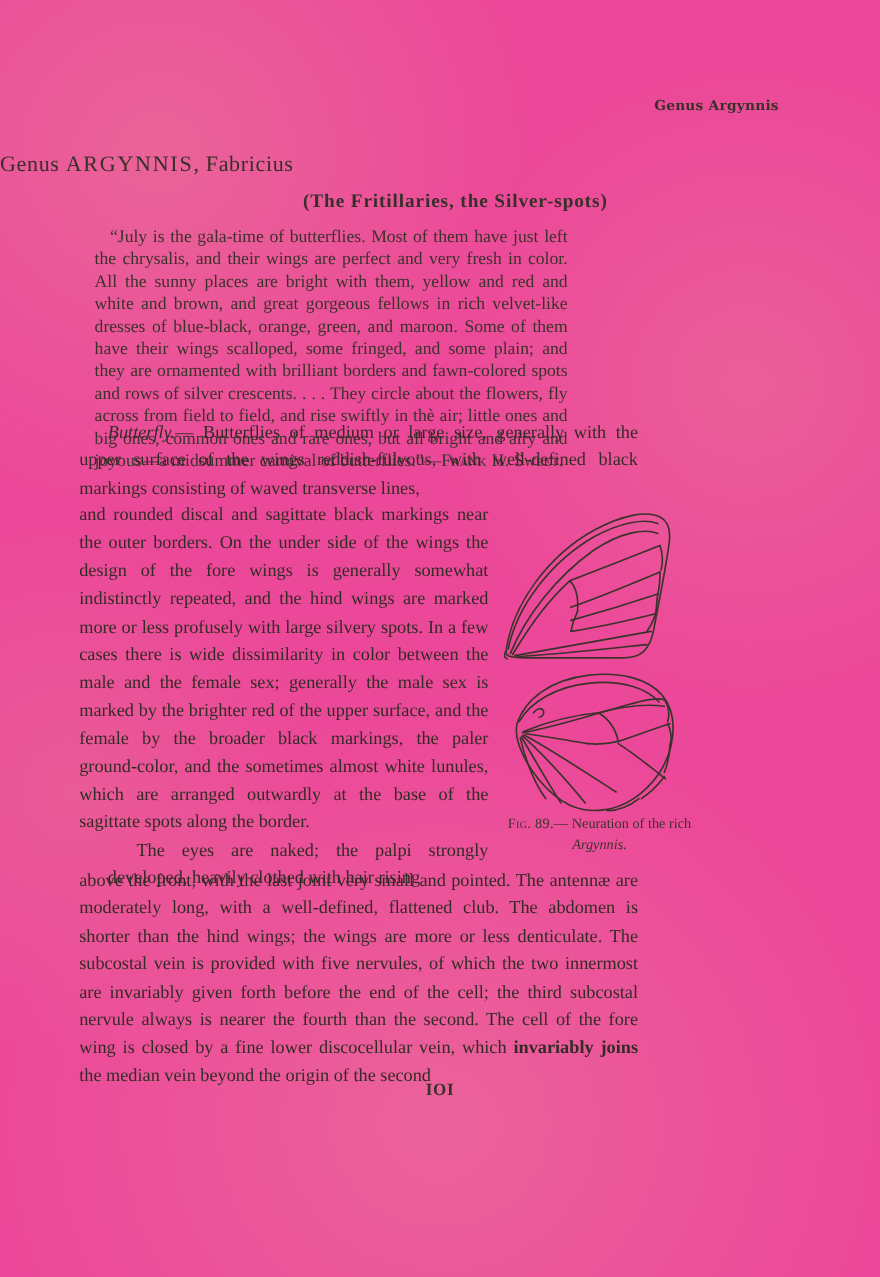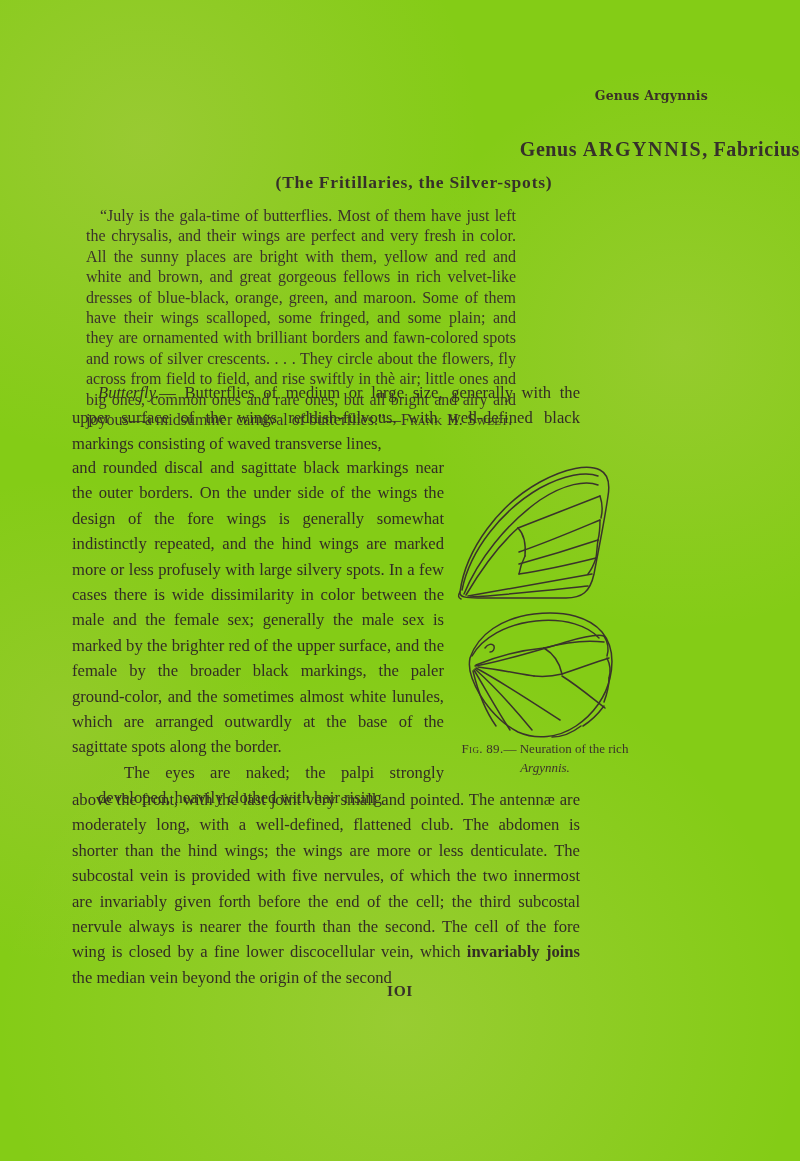--- a/index.html
+++ b/index.html
@@ -7,21 +7,21 @@
     padding: 0;
     background: #ffffff;
   }
   body {
     font-family: "Liberation Serif", serif;
   }
   .page {
     position: relative;
     width: 800px;
     height: 1161px;
-    background: #84cc16;
+    background: #ec4899;
     overflow: hidden;
   }
   
   .page::before {
     content: "";
     position: absolute;
     inset: 0;
     background:
       radial-gradient(ellipse 60% 40% at 18% 12%, rgba(226,196,150,0.22), rgba(226,196,150,0) 70%),
       radial-gradient(ellipse 50% 35% at 85% 30%, rgba(228,199,152,0.18), rgba(228,199,152,0) 70%),
@@ -48,23 +48,23 @@
     letter-spacing: 0.2px;
     color: #3a3128;
   }
 
   
   .title-main {
     position: absolute;
     left: 0;
     right: 0;
     top: 138px;
-    text-align: right;
+    text-align: left;
     font-size: 20px;
-    font-weight: bold;
+    font-weight: normal;
     letter-spacing: 0.6px;
     color: #36302a;
   }
   .title-main .sp { letter-spacing: 1.6px; }
   .title-sub {
     position: absolute;
     left: 0;
     right: 0;
     top: 172px;
     text-align: center;

